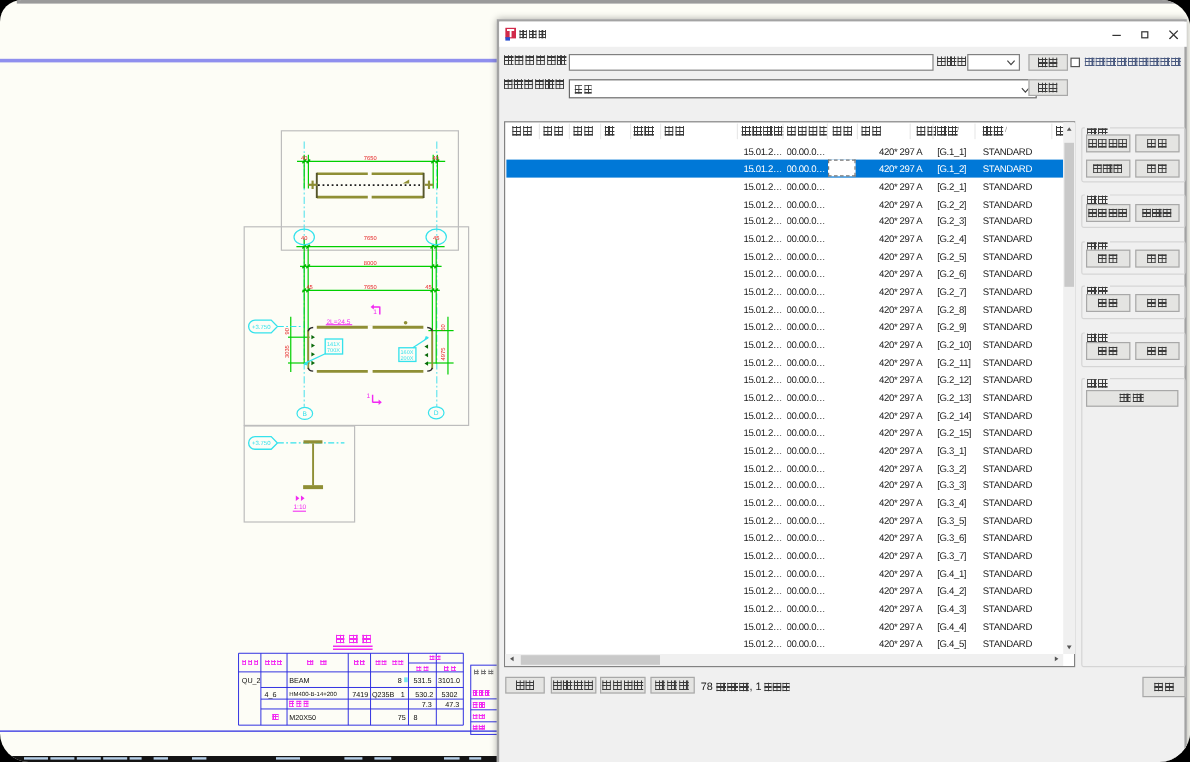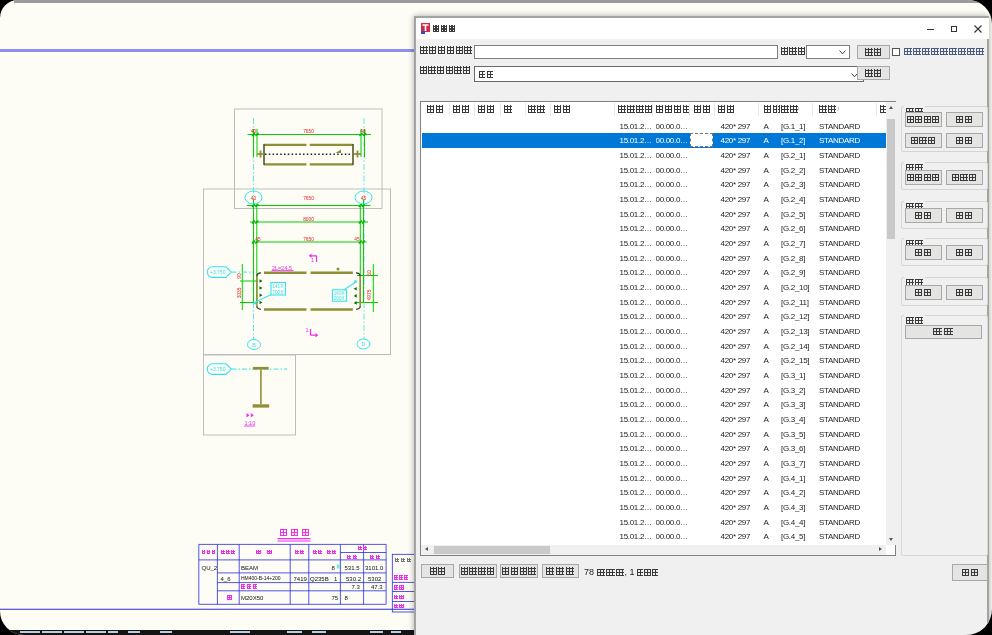--- a/index.html
+++ b/index.html
@@ -11,21 +11,21 @@
 #dlg{position:absolute;left:414px;top:15.5px;width:574.5px;height:634px;background:#f0f0f0;
  border:2px solid #a3a3a3;box-shadow:0 0 6px rgba(0,0,0,.33);}
 .btn{position:absolute;background:#e4e4e2;border:1px solid #a8a8a8;display:flex;align-items:center;justify-content:center}
 .gb{position:absolute;border:1px solid #d5d5d5;border-radius:2px}
 .gl{position:absolute;background:#f0f0f0;padding:0 2px}
 .inp{position:absolute;background:#fff;border:1px solid #808080}
 .sep{position:absolute;top:1px;width:1px;height:13px;background:#e9e9e9}
 .row{position:absolute;left:1px;width:464px;height:14.66px;font-size:8px;letter-spacing:-0.3px;color:#1c1c1c}
 .row span{position:absolute;top:3px;white-space:nowrap}
 .c1,.c2{width:31.5px;overflow:hidden}
-.c1{left:198px}.c2{left:234px}.c3{left:299px}.c4{left:342px}.c5{left:359.5px}.c6{left:397.5px}
+.c1{left:198px}.c2{left:234px}.c3{left:311px}.c4{left:342px}.c5{left:359.5px}.c6{left:397.5px}
 .sel{background:#0078d7;color:#fff}
 </style></head><body>
 <div id="win">
 <div class="abs" style="left:14px;top:0;width:972px;height:2.5px;background:#9a9a9a"></div>
     <div class="abs" style="left:0;top:48.8px;width:415px;height:2.8px;background:#8f8fee"></div>
     <svg class="abs" style="left:0;top:0" width="992" height="635" viewBox="0 0 992 635">
       <g fill="none" stroke="#bdbdbd" stroke-width="1">
         <rect x="234.5" y="109" width="147.5" height="99.5"></rect>
         <rect x="203.5" y="189" width="187" height="165.5"></rect>
         <rect x="203.5" y="355" width="92" height="80"></rect>

